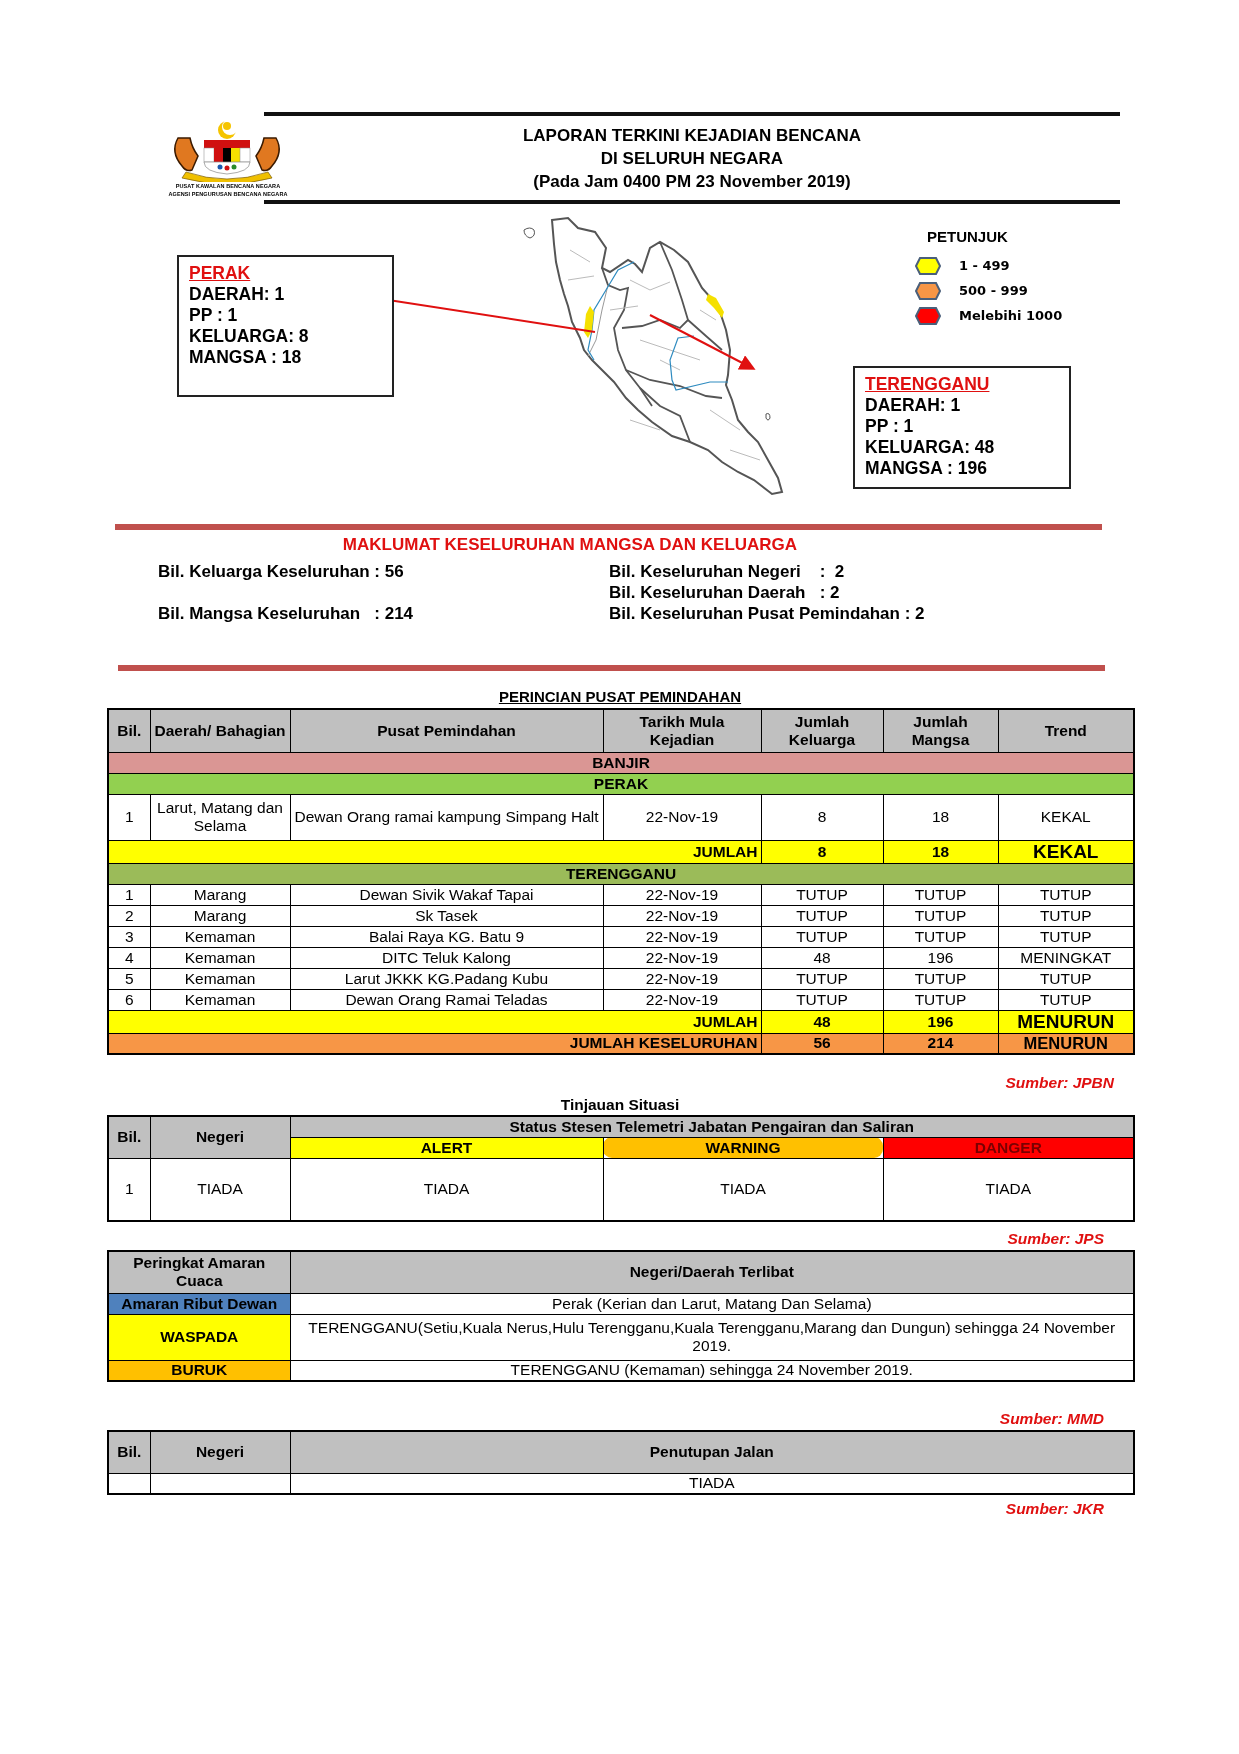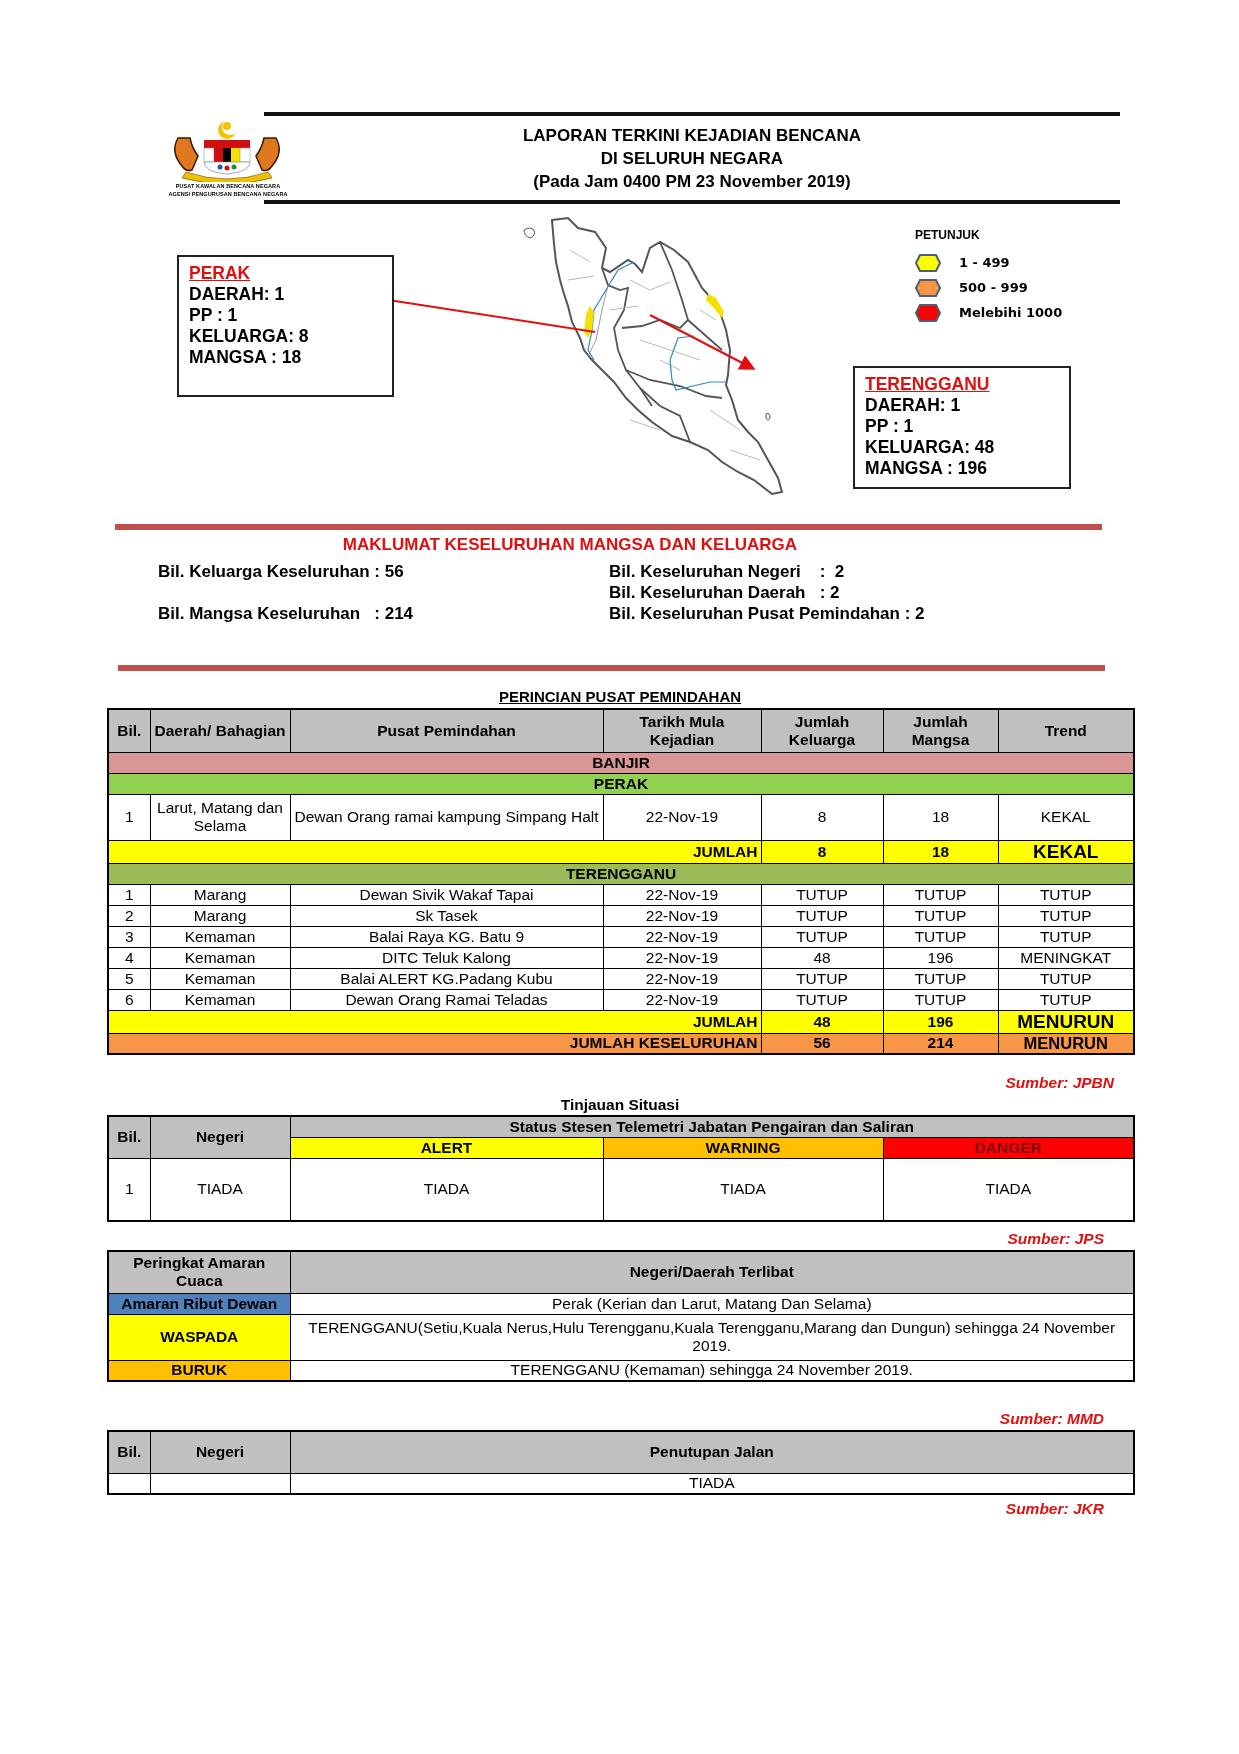--- a/index.html
+++ b/index.html
@@ -14,21 +14,21 @@
   .logo { position: absolute; left: 160px; top: 120px; width: 135px; height: 80px; }
   .logo-cap { position: absolute; left: 148px; width: 160px; text-align: center; font-size: 5.5px; font-weight: bold; letter-spacing: 0.1px; }
 
   
   .info-box { position: absolute; border: 2px solid #222; background: #fff; padding: 6px 10px;
               font-weight: bold; font-size: 17.5px; line-height: 21px; box-sizing: border-box; }
   .info-box .state { color: #e01010; text-decoration: underline; }
 
   
   .legend { position: absolute; left: 915px; top: 228px; font-size: 13px; }
-  .legend-title { font-weight: bold; font-size: 12px; margin-bottom: 8px; }
+  .legend-title { font-weight: bold; font-size: 15px; margin-left: 12px; margin-bottom: 8px; }
   .legend-row { display: flex; align-items: center; height: 25px; }
   .hex { width: 26px; height: 18px; margin-right: 18px; }
   .legend-label { font-family: "DejaVu Sans", sans-serif; font-size: 13px; font-weight: bold; }
 
   
   .red-bar { position: absolute; height: 6px; background: #c0504d; }
   .sum-title { position: absolute; left: 100px; width: 940px; text-align: center; top: 535px;
                font-weight: bold; color: #e01010; font-size: 17px; }
   .sum-line { position: absolute; font-weight: bold; font-size: 17px; white-space: pre; }
 
@@ -38,21 +38,21 @@
   th { background: #c0c0c0; font-weight: bold; }
   .t-title { position: absolute; font-weight: bold; font-size: 15px; text-align: center; }
   .banjir td { background: #da9694; font-weight: bold; }
   .perak-row td { background: #92d050; font-weight: bold; }
   .treng-row td { background: #9bbb59; font-weight: bold; }
   .jumlah td { background: #ffff00; font-weight: bold; }
   .grand td { background: #f79646; font-weight: bold; }
   .big { font-size: 19px; }
   .sumber { position: absolute; color: #e01010; font-weight: bold; font-style: italic; font-size: 15.5px; }
   .c-alert { background: #ffff00 !important; }
-  .c-warning { background: #ffc000 !important; }
+  .c-warning { background: #ffc000 !important; border-radius: 9px; }
   .c-danger { background: #ff0000 !important; color: #7a0000; }
   .c-ribut { background: #4f81bd; font-weight: bold; }
   .c-waspada { background: #ffff00; font-weight: bold; }
   .c-buruk { background: #ffc000; font-weight: bold; }
   .c-bahaya { background: #ff0000; font-weight: bold; color: #7a0000; }
 </style>
 </head>
 <body>
 
 <div class="hdr-line" style="top:112px;"></div>
@@ -250,21 +250,21 @@
         <td>Kemaman</td>
         <td>DITC Teluk Kalong</td>
         <td>22-Nov-19</td>
         <td>48</td>
         <td>196</td>
         <td>MENINGKAT</td>
       </tr>
       <tr style="height: 21px;">
         <td>5</td>
         <td>Kemaman</td>
-        <td>Balai ALERT KG.Padang Kubu</td>
+        <td>Larut JKKK KG.Padang Kubu</td>
         <td>22-Nov-19</td>
         <td>TUTUP</td>
         <td>TUTUP</td>
         <td>TUTUP</td>
       </tr>
       <tr style="height: 21px;">
         <td>6</td>
         <td>Kemaman</td>
         <td>Dewan Orang Ramai Teladas</td>
         <td>22-Nov-19</td>

